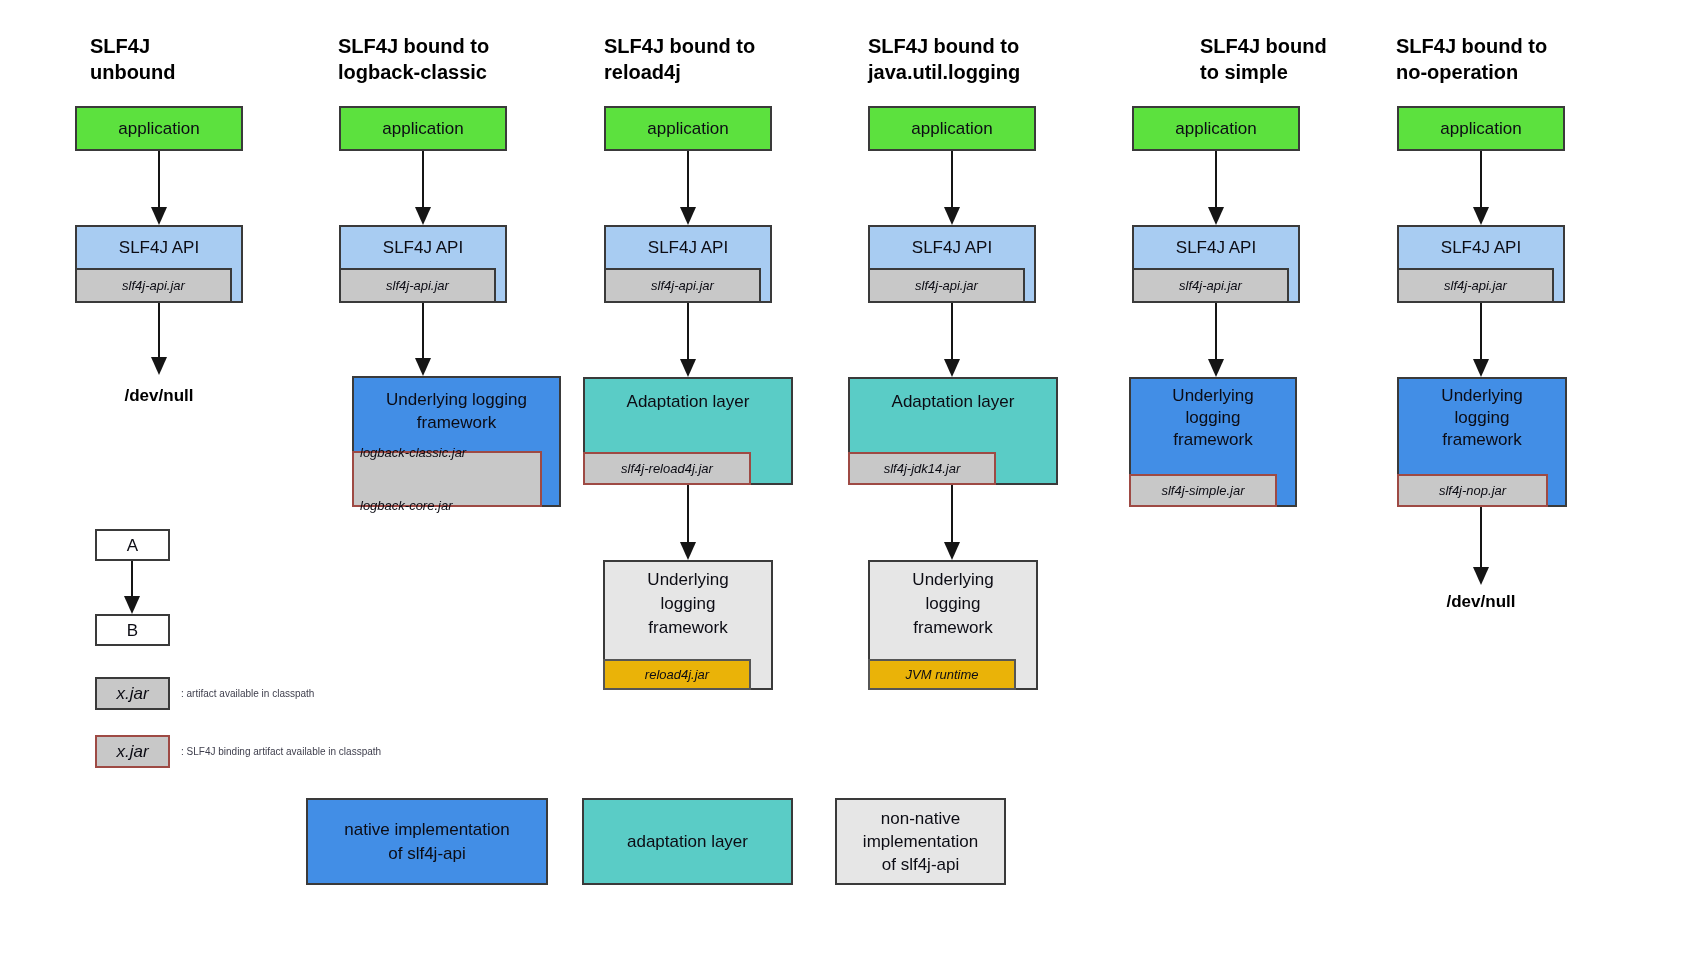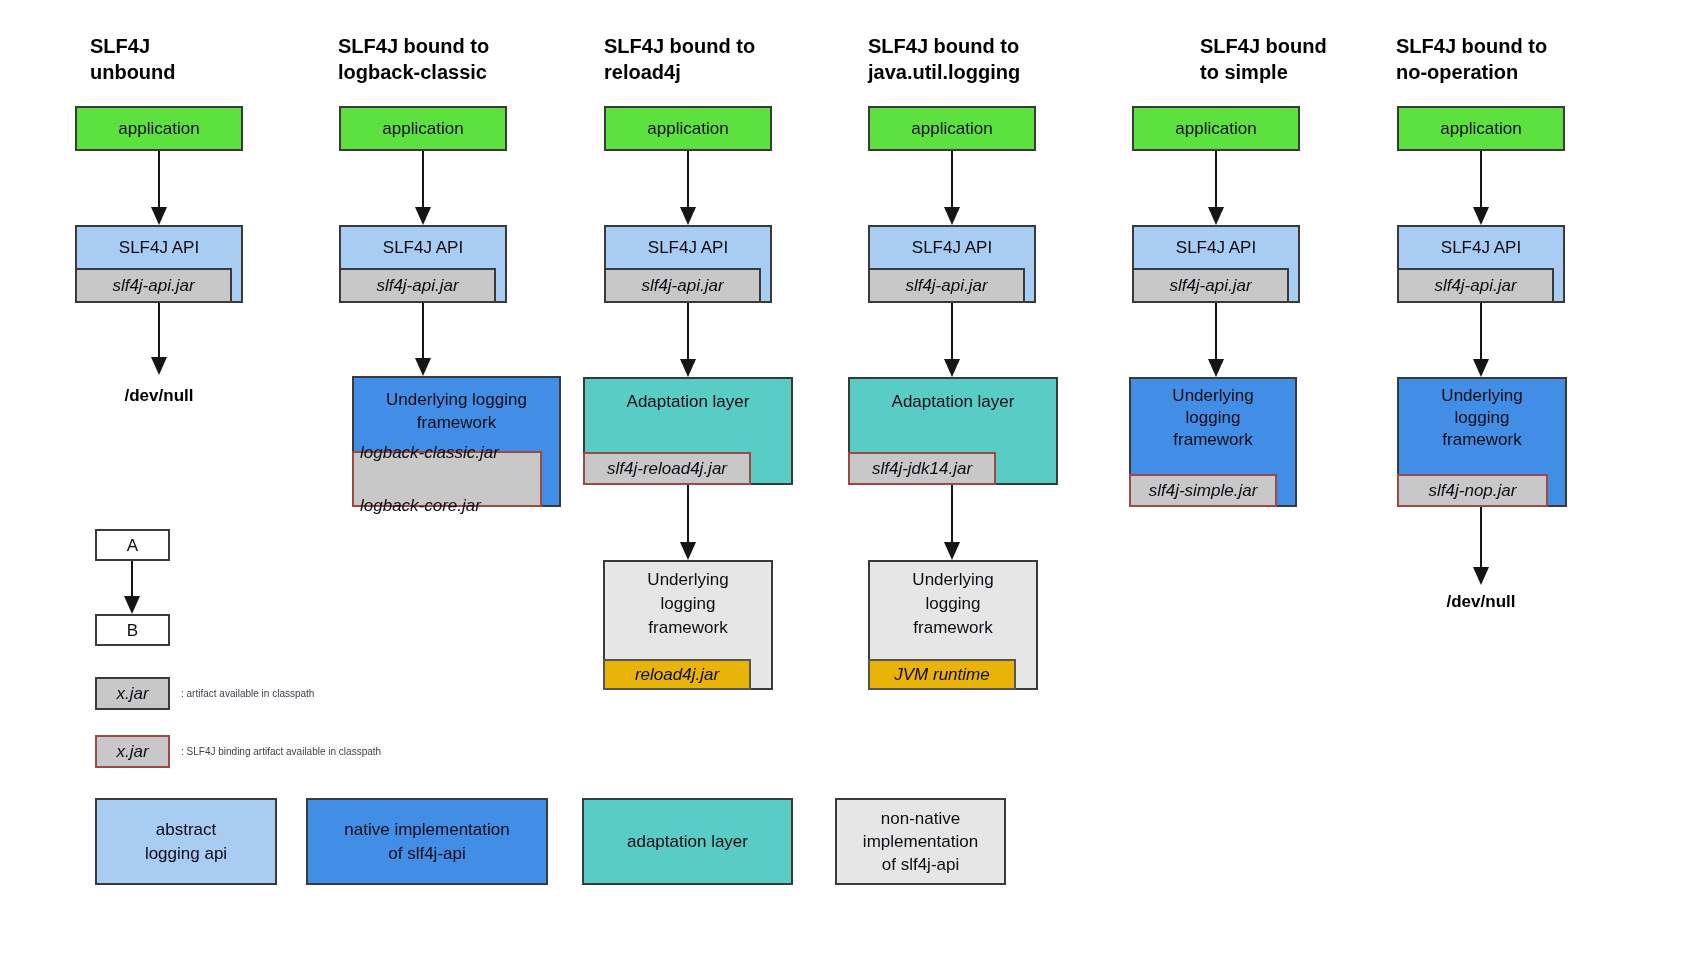--- a/index.html
+++ b/index.html
@@ -19,21 +19,21 @@
   .teal{background:#5accc6;}
   .lgray{background:#e6e6e6;}
   .white{background:#ffffff;}
   .topalign{justify-content:flex-start;}
   .pt9{padding-top:9px;} .pt10{padding-top:10px;} .pt11{padding-top:11px;}
   .pt6{padding-top:6px;} .lh22{line-height:22px;} .lh24{line-height:24px;}
 
   .jar{position:absolute;box-sizing:border-box;left:-2px;bottom:-2px;
        background:#c8c8c8;border:2px solid #3a3a3a;font-style:italic;
        display:flex;align-items:center;justify-content:center;
-       font-size:17px;color:#0c0c14;line-height:24px;}
+       font-size:13px;color:#0c0c14;line-height:24px;}
   .jar.red{border-color:#9e4a44;gap:28px;}
   .jar.darker{background:#eab308;border-color:#565656;}
   .jar.lines2{flex-direction:column;align-items:flex-start;padding-left:6px;
               justify-content:center;line-height:25px;text-align:left;}
 
   .varrow{position:absolute;width:16px;}
   .varrow .shaft{position:absolute;left:7px;top:0;width:2px;height:calc(100% - 15px);background:#151515;}
   .varrow .head{position:absolute;left:0;bottom:0;width:0;height:0;
                 border-left:8px solid transparent;border-right:8px solid transparent;
                 border-top:18px solid #151515;}
@@ -262,24 +262,20 @@
   <div class="box" style="left:95px;top:677px;width:75px;height:33px;background:#c8c8c8;font-style:italic;">
     <span>x.jar</span>
   </div>
   <div class="capline" style="left:181px;top:677px;">: artifact available in classpath</div>
 
   <div class="box" style="left:95px;top:735px;width:75px;height:33px;background:#c8c8c8;font-style:italic;border-color:#9e4a44;">
     <span>x.jar</span>
   </div>
   <div class="capline" style="left:181px;top:735px;">: SLF4J binding artifact available in classpath</div>
 
-  <div class="box lightblue" style="left:95px;top:798px;width:182px;height:87px;line-height:24px;">
-    <span>abstract</span>
-    <span>logging api</span>
-  </div>
   <div class="box blue" style="left:306px;top:798px;width:242px;height:87px;line-height:24px;">
     <span>native implementation</span>
     <span>of slf4j-api</span>
   </div>
   <div class="box teal" style="left:582px;top:798px;width:211px;height:87px;">
     <span>adaptation layer</span>
   </div>
   <div class="box lgray" style="left:835px;top:798px;width:171px;height:87px;line-height:23px;">
     <span>non-native</span>
     <span>implementation</span>

